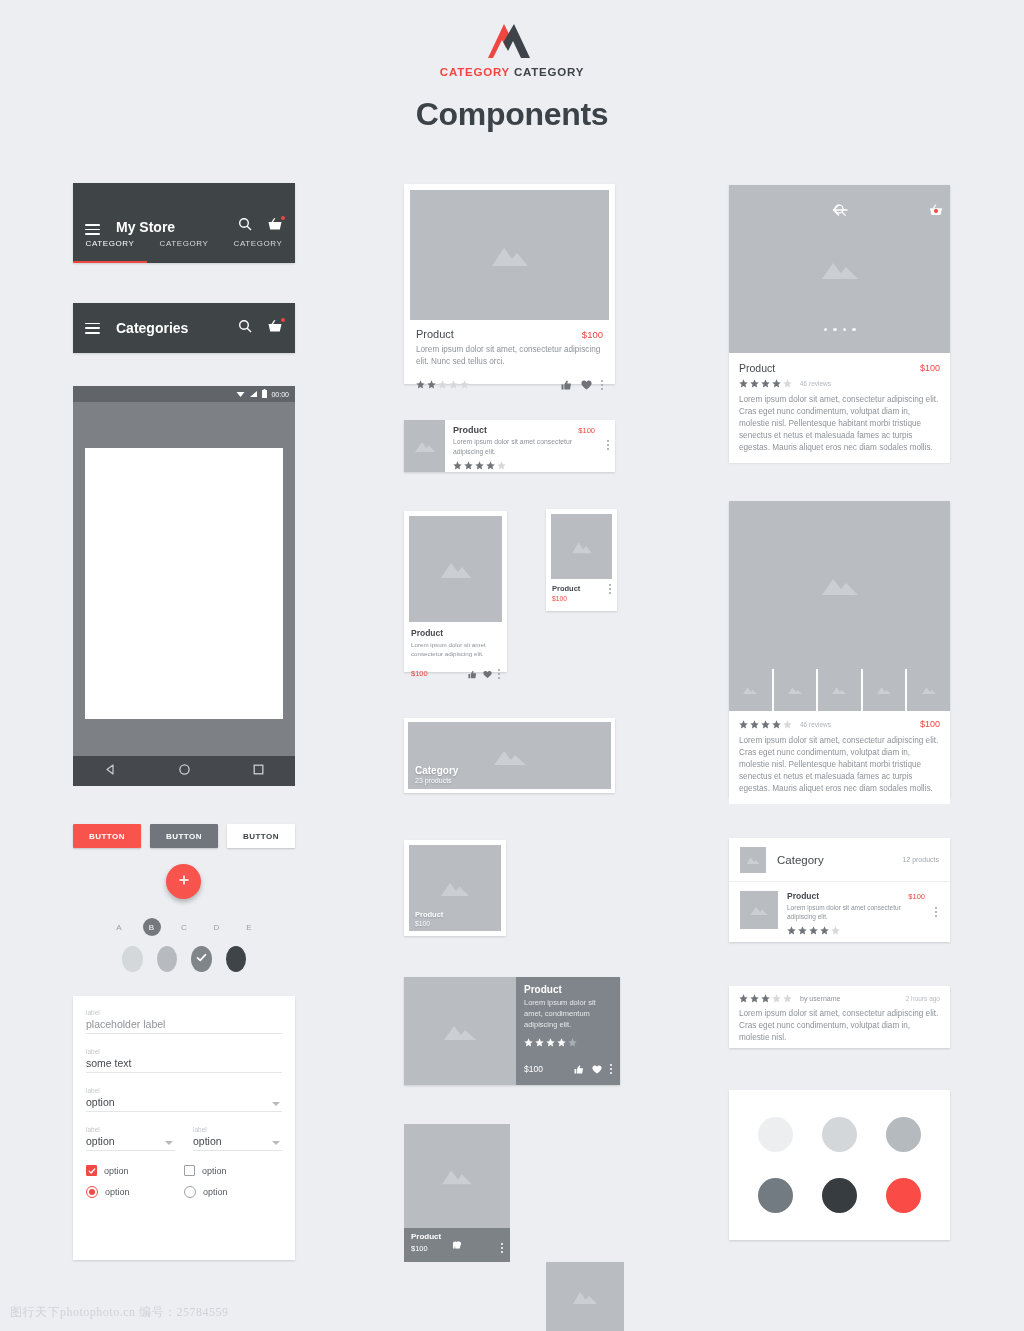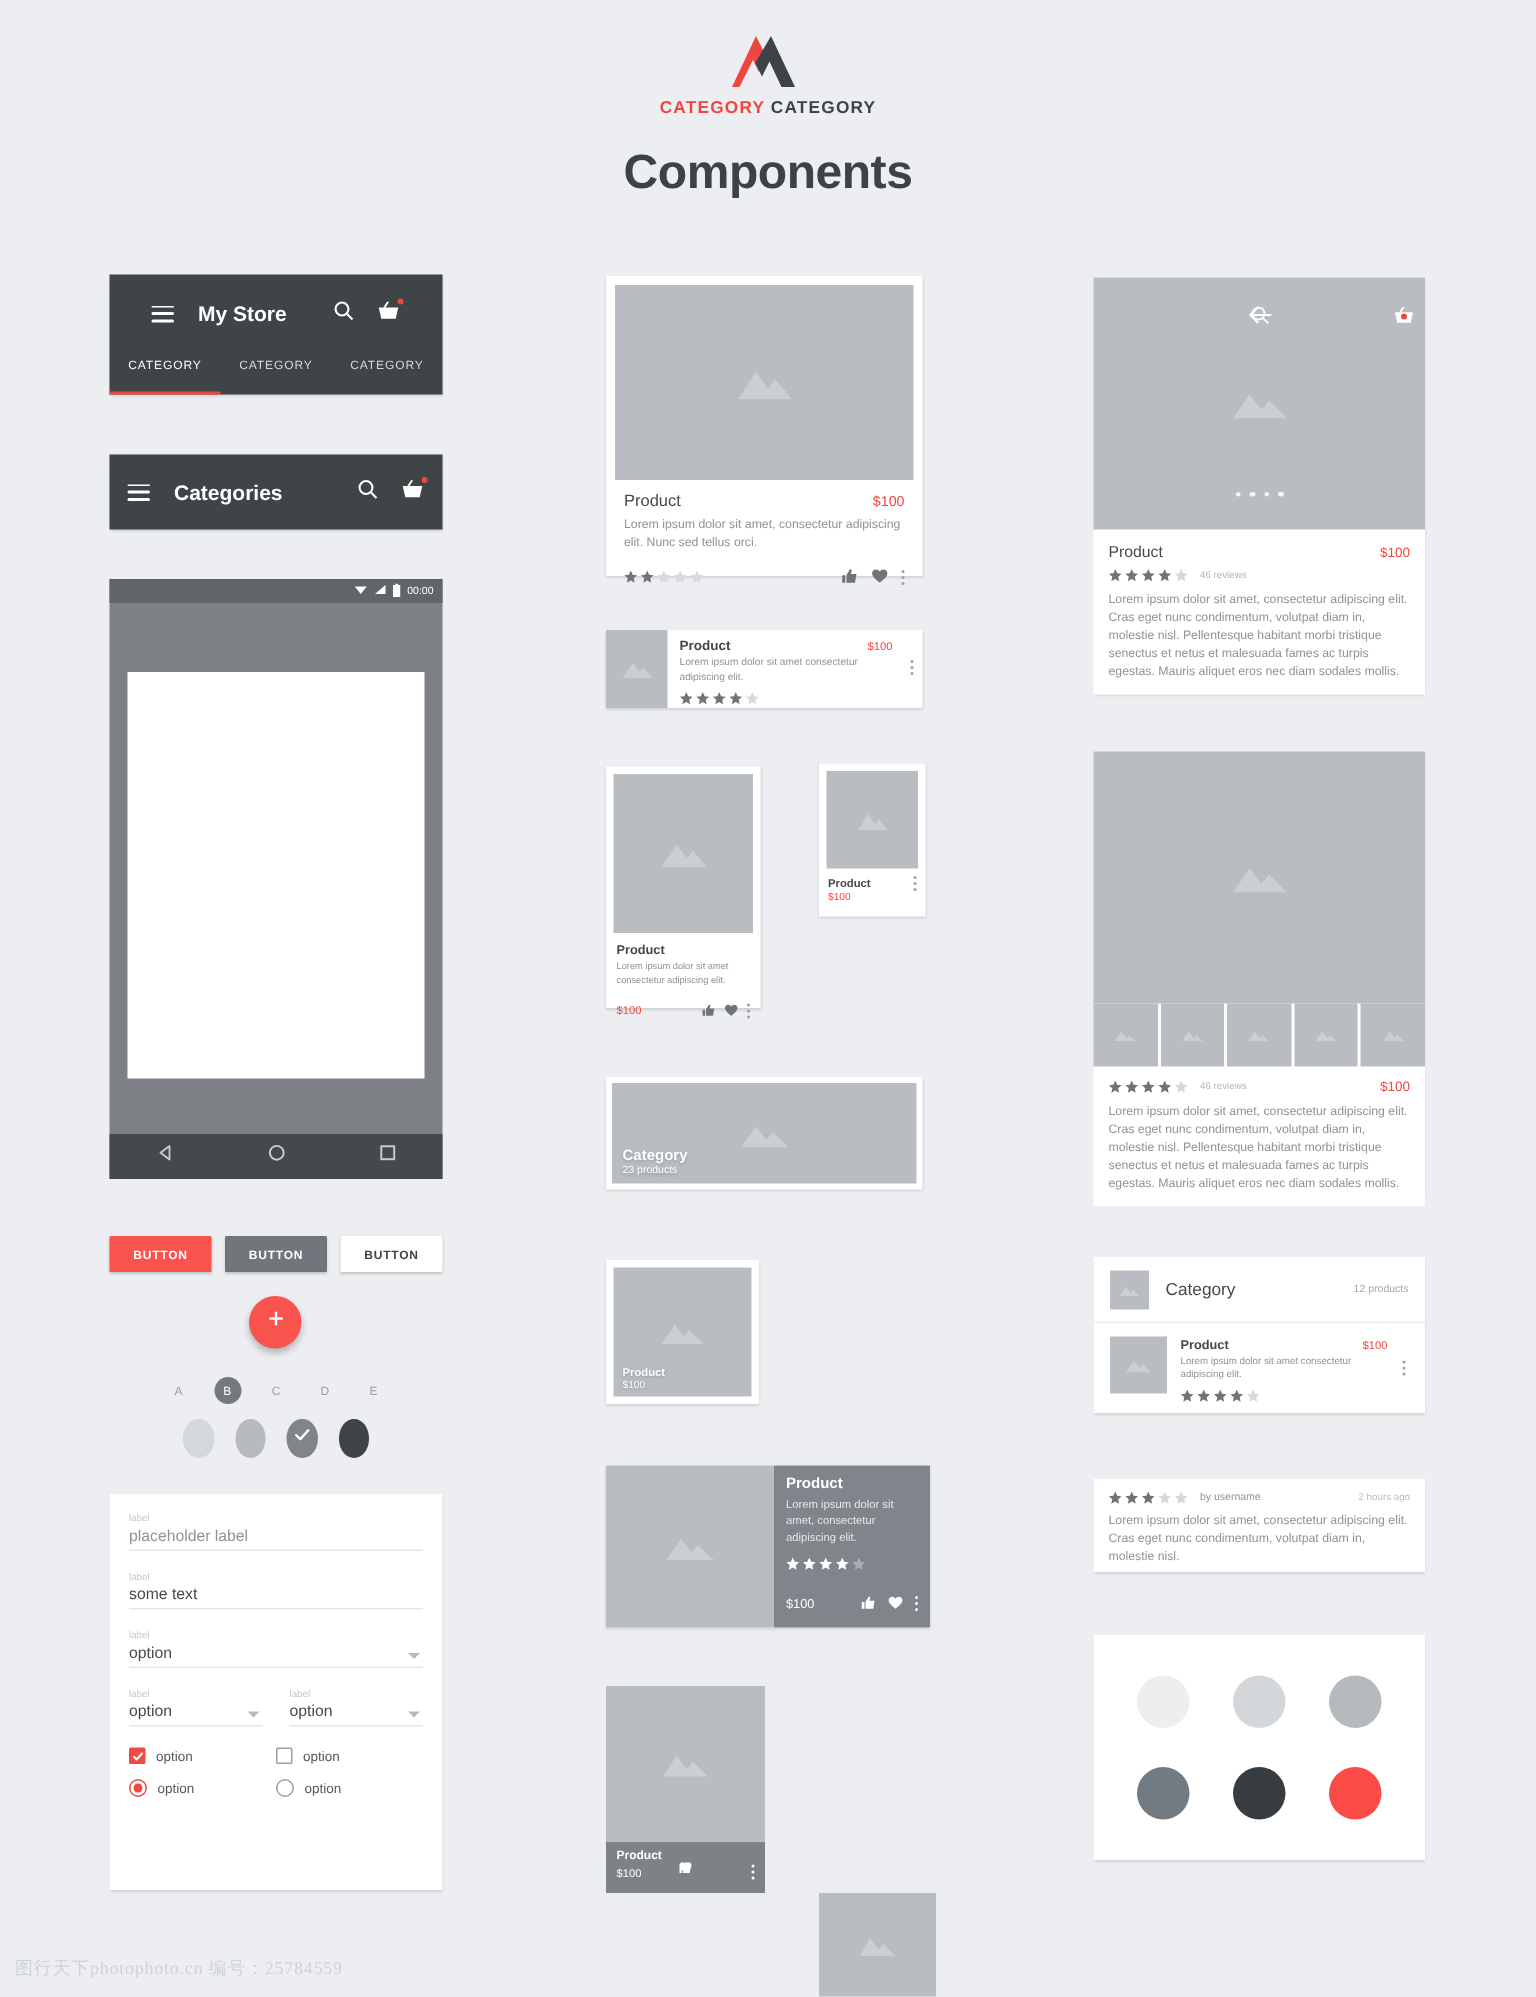--- a/index.html
+++ b/index.html
@@ -39,21 +39,21 @@
   .dots3 { display:inline-flex; flex-direction:column; gap:2px; align-items:center; }
   .dots3 i { width:2px; height:2px; border-radius:50%; background:#9aa0a6; display:block; }
   .dots3.white i { background:#fff; }
 
   
   .burger { width:15px; height:11px; display:flex; flex-direction:column; justify-content:space-between; }
   .burger span { display:block; height:1.6px; background:#fff; border-radius:1px; }
 
   
   #appbar-tabs { left:73px; top:183px; width:222px; height:80px; }
-  #appbar-tabs .bar { height:52px; display:flex; align-items:center; padding:0 28px; }
+  #appbar-tabs .bar { height:52px; display:flex; align-items:flex-end; padding:0 12px; }
   #appbar-tabs .tabs { height:28px; display:flex; }
   #appbar-tabs .tab { flex:1; text-align:center; font-size:8px; letter-spacing:.6px;
      color:#d8dadc; padding-top:4px; position:relative; }
   #appbar-tabs .tab.active { color:#fff; }
   #appbar-tabs .tab.active:after { content:""; position:absolute; left:0; right:0; bottom:0;
      height:2.5px; background:#ef4640; }
 
   #appbar-simple { left:73px; top:303px; width:222px; height:50px; display:flex; align-items:center; padding:0 12px; }
 
   #phone { left:73px; top:386px; width:222px; height:400px; background:#7d8084; }
@@ -505,21 +505,21 @@
 </div>
 
 <div class="abs card" id="c-hero">
   <div class="ph img">
     <svg width="34" height="18" viewBox="0 0 34 18">
         <path d="M1 18 L11 4 L18 13 L22 8 L33 18 Z" fill="#cbcfd3"></path>
       </svg>
   </div>
   <div class="meta">
     <div style="font-size:10px;font-weight:600">Product</div>
-    <div style="font-size:7.5px;line-height:1.45;margin-top:3px;color:#e6e8ea">Lorem ipsum dolor sit amet, consectetur adipiscing elit.</div>
+    <div style="font-size:7.5px;line-height:1.45;margin-top:3px;color:#e6e8ea">Lorem ipsum dolor sit amet, condimentum adipiscing elit.</div>
     <div class="stars" style="margin-top:7px">
       <svg class="star" viewBox="0 0 10 10">
           <path d="M5 0.4 L6.4 3.5 L9.7 3.9 L7.2 6.1 L7.9 9.4 L5 7.7 L2.1 9.4 L2.8 6.1 L0.3 3.9 L3.6 3.5 Z" fill="#fff"></path>
         </svg>
       <svg class="star" viewBox="0 0 10 10">
           <path d="M5 0.4 L6.4 3.5 L9.7 3.9 L7.2 6.1 L7.9 9.4 L5 7.7 L2.1 9.4 L2.8 6.1 L0.3 3.9 L3.6 3.5 Z" fill="#fff"></path>
         </svg>
       <svg class="star" viewBox="0 0 10 10">
           <path d="M5 0.4 L6.4 3.5 L9.7 3.9 L7.2 6.1 L7.9 9.4 L5 7.7 L2.1 9.4 L2.8 6.1 L0.3 3.9 L3.6 3.5 Z" fill="#fff"></path>
         </svg>

